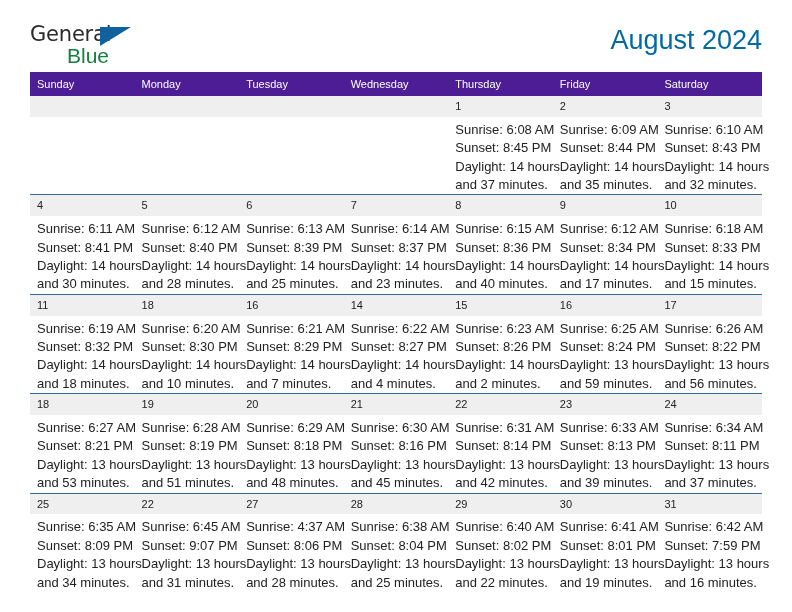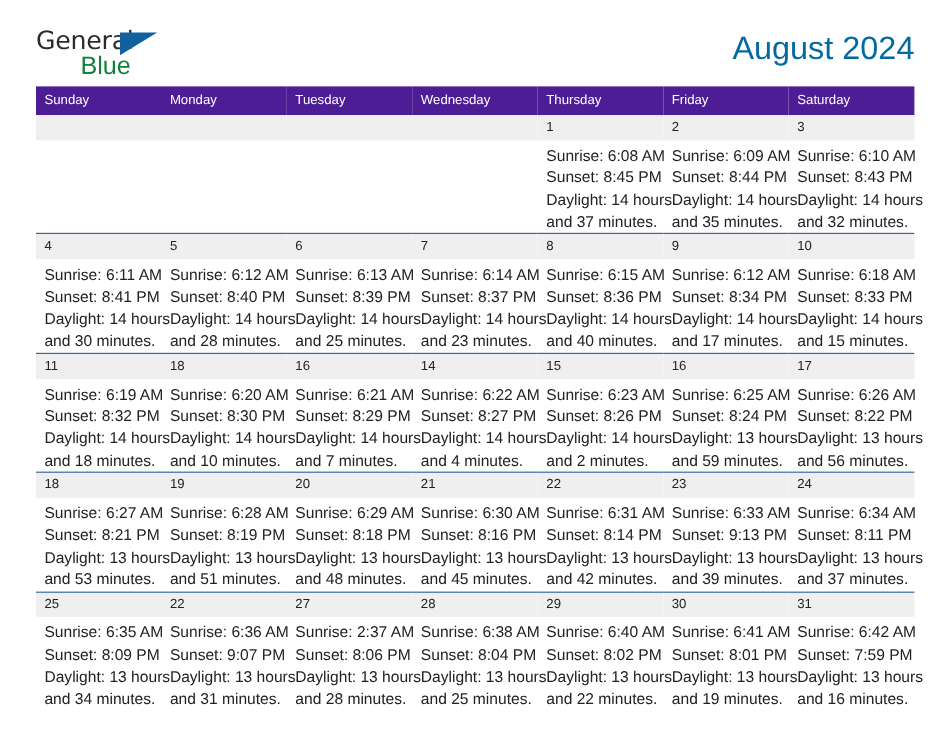--- a/index.html
+++ b/index.html
@@ -370,21 +370,21 @@
               <div>Sunrise: 6:31 AM</div>
               <div>Sunset: 8:14 PM</div>
               <div>Daylight: 13 hours</div>
               <div>and 42 minutes.</div>
             </div>
           </td>
           <td>
             <div class="daynum">23</div>
             <div class="details">
               <div>Sunrise: 6:33 AM</div>
-              <div>Sunset: 9:13 PM</div>
+              <div>Sunset: 8:13 PM</div>
               <div>Daylight: 13 hours</div>
               <div>and 39 minutes.</div>
             </div>
           </td>
           <td>
             <div class="daynum">24</div>
             <div class="details">
               <div>Sunrise: 6:34 AM</div>
               <div>Sunset: 8:11 PM</div>
               <div>Daylight: 13 hours</div>
@@ -398,30 +398,30 @@
             <div class="details">
               <div>Sunrise: 6:35 AM</div>
               <div>Sunset: 8:09 PM</div>
               <div>Daylight: 13 hours</div>
               <div>and 34 minutes.</div>
             </div>
           </td>
           <td>
             <div class="daynum">22</div>
             <div class="details">
-              <div>Sunrise: 6:36 AM</div>
+              <div>Sunrise: 6:45 AM</div>
               <div>Sunset: 9:07 PM</div>
               <div>Daylight: 13 hours</div>
               <div>and 31 minutes.</div>
             </div>
           </td>
           <td>
             <div class="daynum">27</div>
             <div class="details">
-              <div>Sunrise: 2:37 AM</div>
+              <div>Sunrise: 4:37 AM</div>
               <div>Sunset: 8:06 PM</div>
               <div>Daylight: 13 hours</div>
               <div>and 28 minutes.</div>
             </div>
           </td>
           <td>
             <div class="daynum">28</div>
             <div class="details">
               <div>Sunrise: 6:38 AM</div>
               <div>Sunset: 8:04 PM</div>

